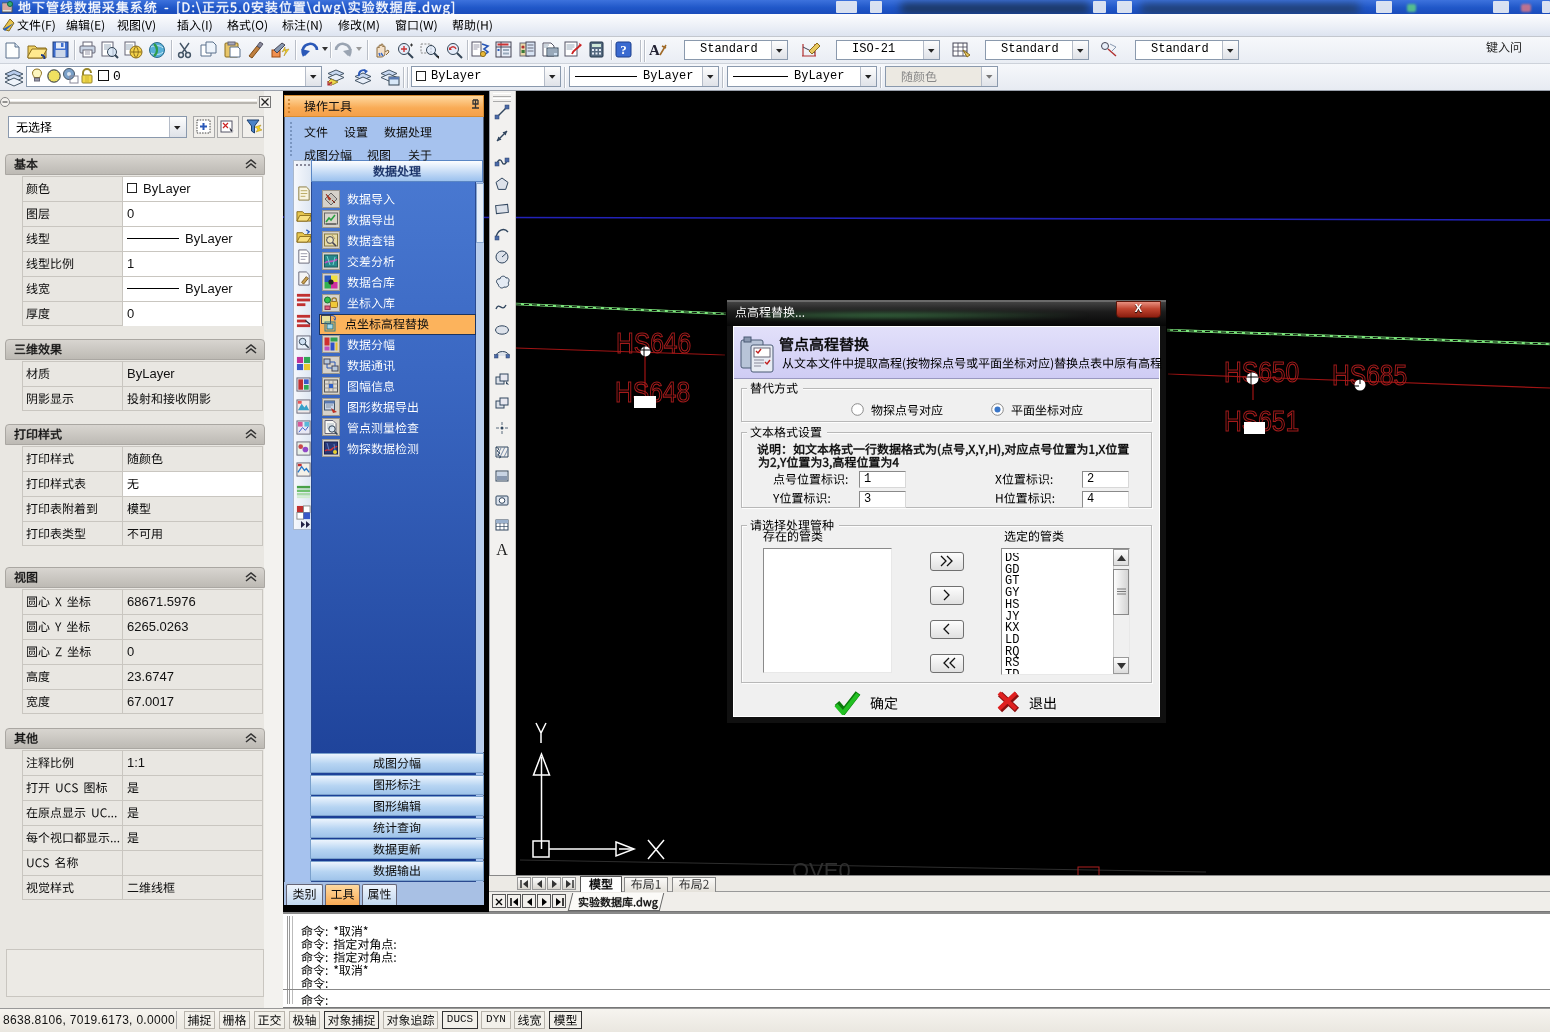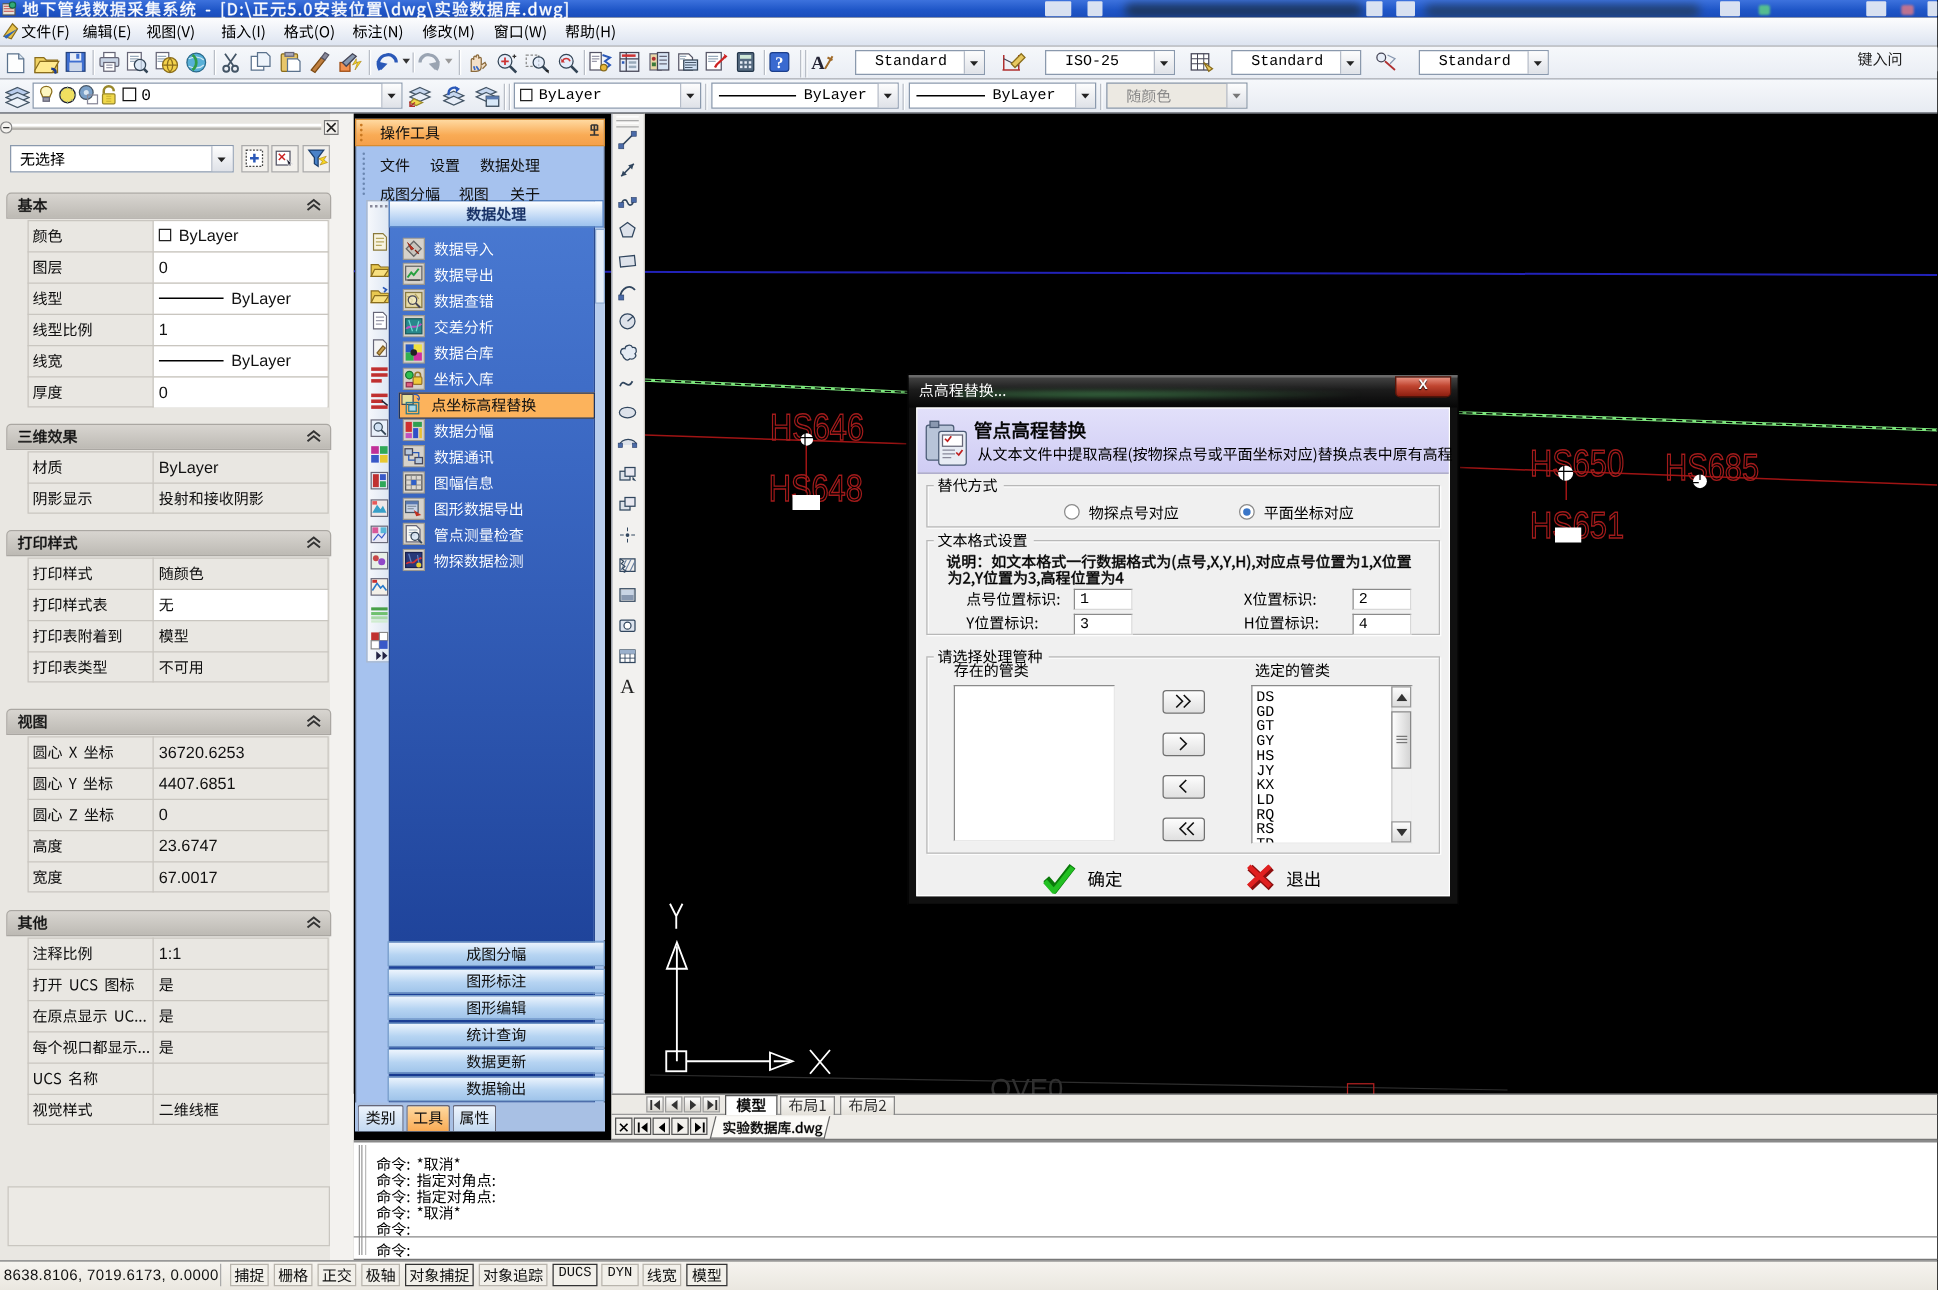--- a/index.html
+++ b/index.html
@@ -199,21 +199,21 @@
 <svg style="position:absolute;left:800px;top:41px;" width="22" height="18" viewBox="0 0 22 18">
     <path d="M2 15h14M3 3v12M15 3v12" stroke="#b03030" stroke-width="1.2"></path>
     <path d="M3 6l12 6" stroke="#445"></path>
     <path d="M17 2l3 3-8 8-3-3z" fill="#e8c860" stroke="#8a6d1c"></path>
   </svg>
 <div style="position:absolute;left:836px;top:40px;width:104px;height:20px;background:#fff;border:1px solid #8a99ad;box-sizing:border-box"></div>
 <div style="position:absolute;left:923px;top:41px;width:16px;height:18px;background:linear-gradient(180deg,#fdfdfd,#dfe2e8);border-left:1px solid #b5bcc8;box-sizing:border-box"></div>
 <svg style="position:absolute;left:927px;top:48px;" width="9" height="6" viewBox="0 0 9 6">
     <path d="M1 1l3.2 3.8L7.5 1z" fill="#222"></path>
   </svg>
-<div style="position:absolute;left:852px;top:40px;width:82px;height:20px;font:12px 'Liberation Mono',monospace;line-height:19px;color:#000;white-space:nowrap">ISO-25</div>
+<div style="position:absolute;left:852px;top:40px;width:82px;height:20px;font:12px 'Liberation Mono',monospace;line-height:19px;color:#000;white-space:nowrap">ISO-21</div>
 <svg style="position:absolute;left:952px;top:41px;" width="20" height="18" viewBox="0 0 20 18">
     <rect x="1" y="2" width="14" height="13" fill="#fff" stroke="#445"></rect>
     <path d="M1 6h14M1 10h14M6 2v13M11 2v13" stroke="#445" stroke-width=".8"></path>
     <path d="M11 9l7 5-3 2z" fill="#e8c860" stroke="#8a6d1c"></path>
   </svg>
 <div style="position:absolute;left:985px;top:40px;width:104px;height:20px;background:#fff;border:1px solid #8a99ad;box-sizing:border-box"></div>
 <div style="position:absolute;left:1072px;top:41px;width:16px;height:18px;background:linear-gradient(180deg,#fdfdfd,#dfe2e8);border-left:1px solid #b5bcc8;box-sizing:border-box"></div>
 <svg style="position:absolute;left:1076px;top:48px;" width="9" height="6" viewBox="0 0 9 6">
     <path d="M1 1l3.2 3.8L7.5 1z" fill="#222"></path>
   </svg>
@@ -403,24 +403,24 @@
 <div style="position:absolute;left:22px;top:496px;width:241px;height:1px;background:#c9c6c0"></div>
 <div style="position:absolute;left:122px;top:496px;width:1px;height:25px;background:#c9c6c0"></div>
 <div style="position:absolute;left:22px;top:521px;width:241px;height:1px;background:#c9c6c0"></div>
 <div style="position:absolute;left:122px;top:521px;width:1px;height:25px;background:#c9c6c0"></div>
 <div style="position:absolute;left:5px;top:567px;width:260px;height:21px;background:linear-gradient(180deg,#d8d5d0,#bdbab4);border-radius:4px 4px 0 0;border:1px solid #aaa7a2;box-sizing:border-box"></div>
 <svg style="position:absolute;left:244px;top:570px;" width="14" height="14" viewBox="0 0 14 14">
     <path d="M2 7l5-4 5 4M2 11l5-4 5 4" fill="none" stroke="#333" stroke-width="1.6"></path>
   </svg>
 <div style="position:absolute;left:22px;top:589px;width:241px;height:125px;background:#e9e7e2;border:1px solid #c9c6c0;box-sizing:border-box"></div>
 <div style="position:absolute;left:122px;top:589px;width:1px;height:25px;background:#c9c6c0"></div>
-<div style="position:absolute;left:127px;top:589px;height:25px;font:13px 'Liberation Sans',sans-serif;line-height:25px;color:#111">36720.6253</div>
+<div style="position:absolute;left:127px;top:589px;height:25px;font:13px 'Liberation Sans',sans-serif;line-height:25px;color:#111">68671.5976</div>
 <div style="position:absolute;left:22px;top:614px;width:241px;height:1px;background:#c9c6c0"></div>
 <div style="position:absolute;left:122px;top:614px;width:1px;height:25px;background:#c9c6c0"></div>
-<div style="position:absolute;left:127px;top:614px;height:25px;font:13px 'Liberation Sans',sans-serif;line-height:25px;color:#111">4407.6851</div>
+<div style="position:absolute;left:127px;top:614px;height:25px;font:13px 'Liberation Sans',sans-serif;line-height:25px;color:#111">6265.0263</div>
 <div style="position:absolute;left:22px;top:639px;width:241px;height:1px;background:#c9c6c0"></div>
 <div style="position:absolute;left:122px;top:639px;width:1px;height:25px;background:#c9c6c0"></div>
 <div style="position:absolute;left:127px;top:639px;height:25px;font:13px 'Liberation Sans',sans-serif;line-height:25px;color:#111">0</div>
 <div style="position:absolute;left:22px;top:664px;width:241px;height:1px;background:#c9c6c0"></div>
 <div style="position:absolute;left:122px;top:664px;width:1px;height:25px;background:#c9c6c0"></div>
 <div style="position:absolute;left:127px;top:664px;height:25px;font:13px 'Liberation Sans',sans-serif;line-height:25px;color:#111">23.6747</div>
 <div style="position:absolute;left:22px;top:689px;width:241px;height:1px;background:#c9c6c0"></div>
 <div style="position:absolute;left:122px;top:689px;width:1px;height:25px;background:#c9c6c0"></div>
 <div style="position:absolute;left:127px;top:689px;height:32px;font:13px 'Liberation Sans',sans-serif;line-height:25px;color:#111">67.0017</div>
 <div style="position:absolute;left:5px;top:728px;width:260px;height:21px;background:linear-gradient(180deg,#d8d5d0,#bdbab4);border-radius:4px 4px 0 0;border:1px solid #aaa7a2;box-sizing:border-box"></div>

